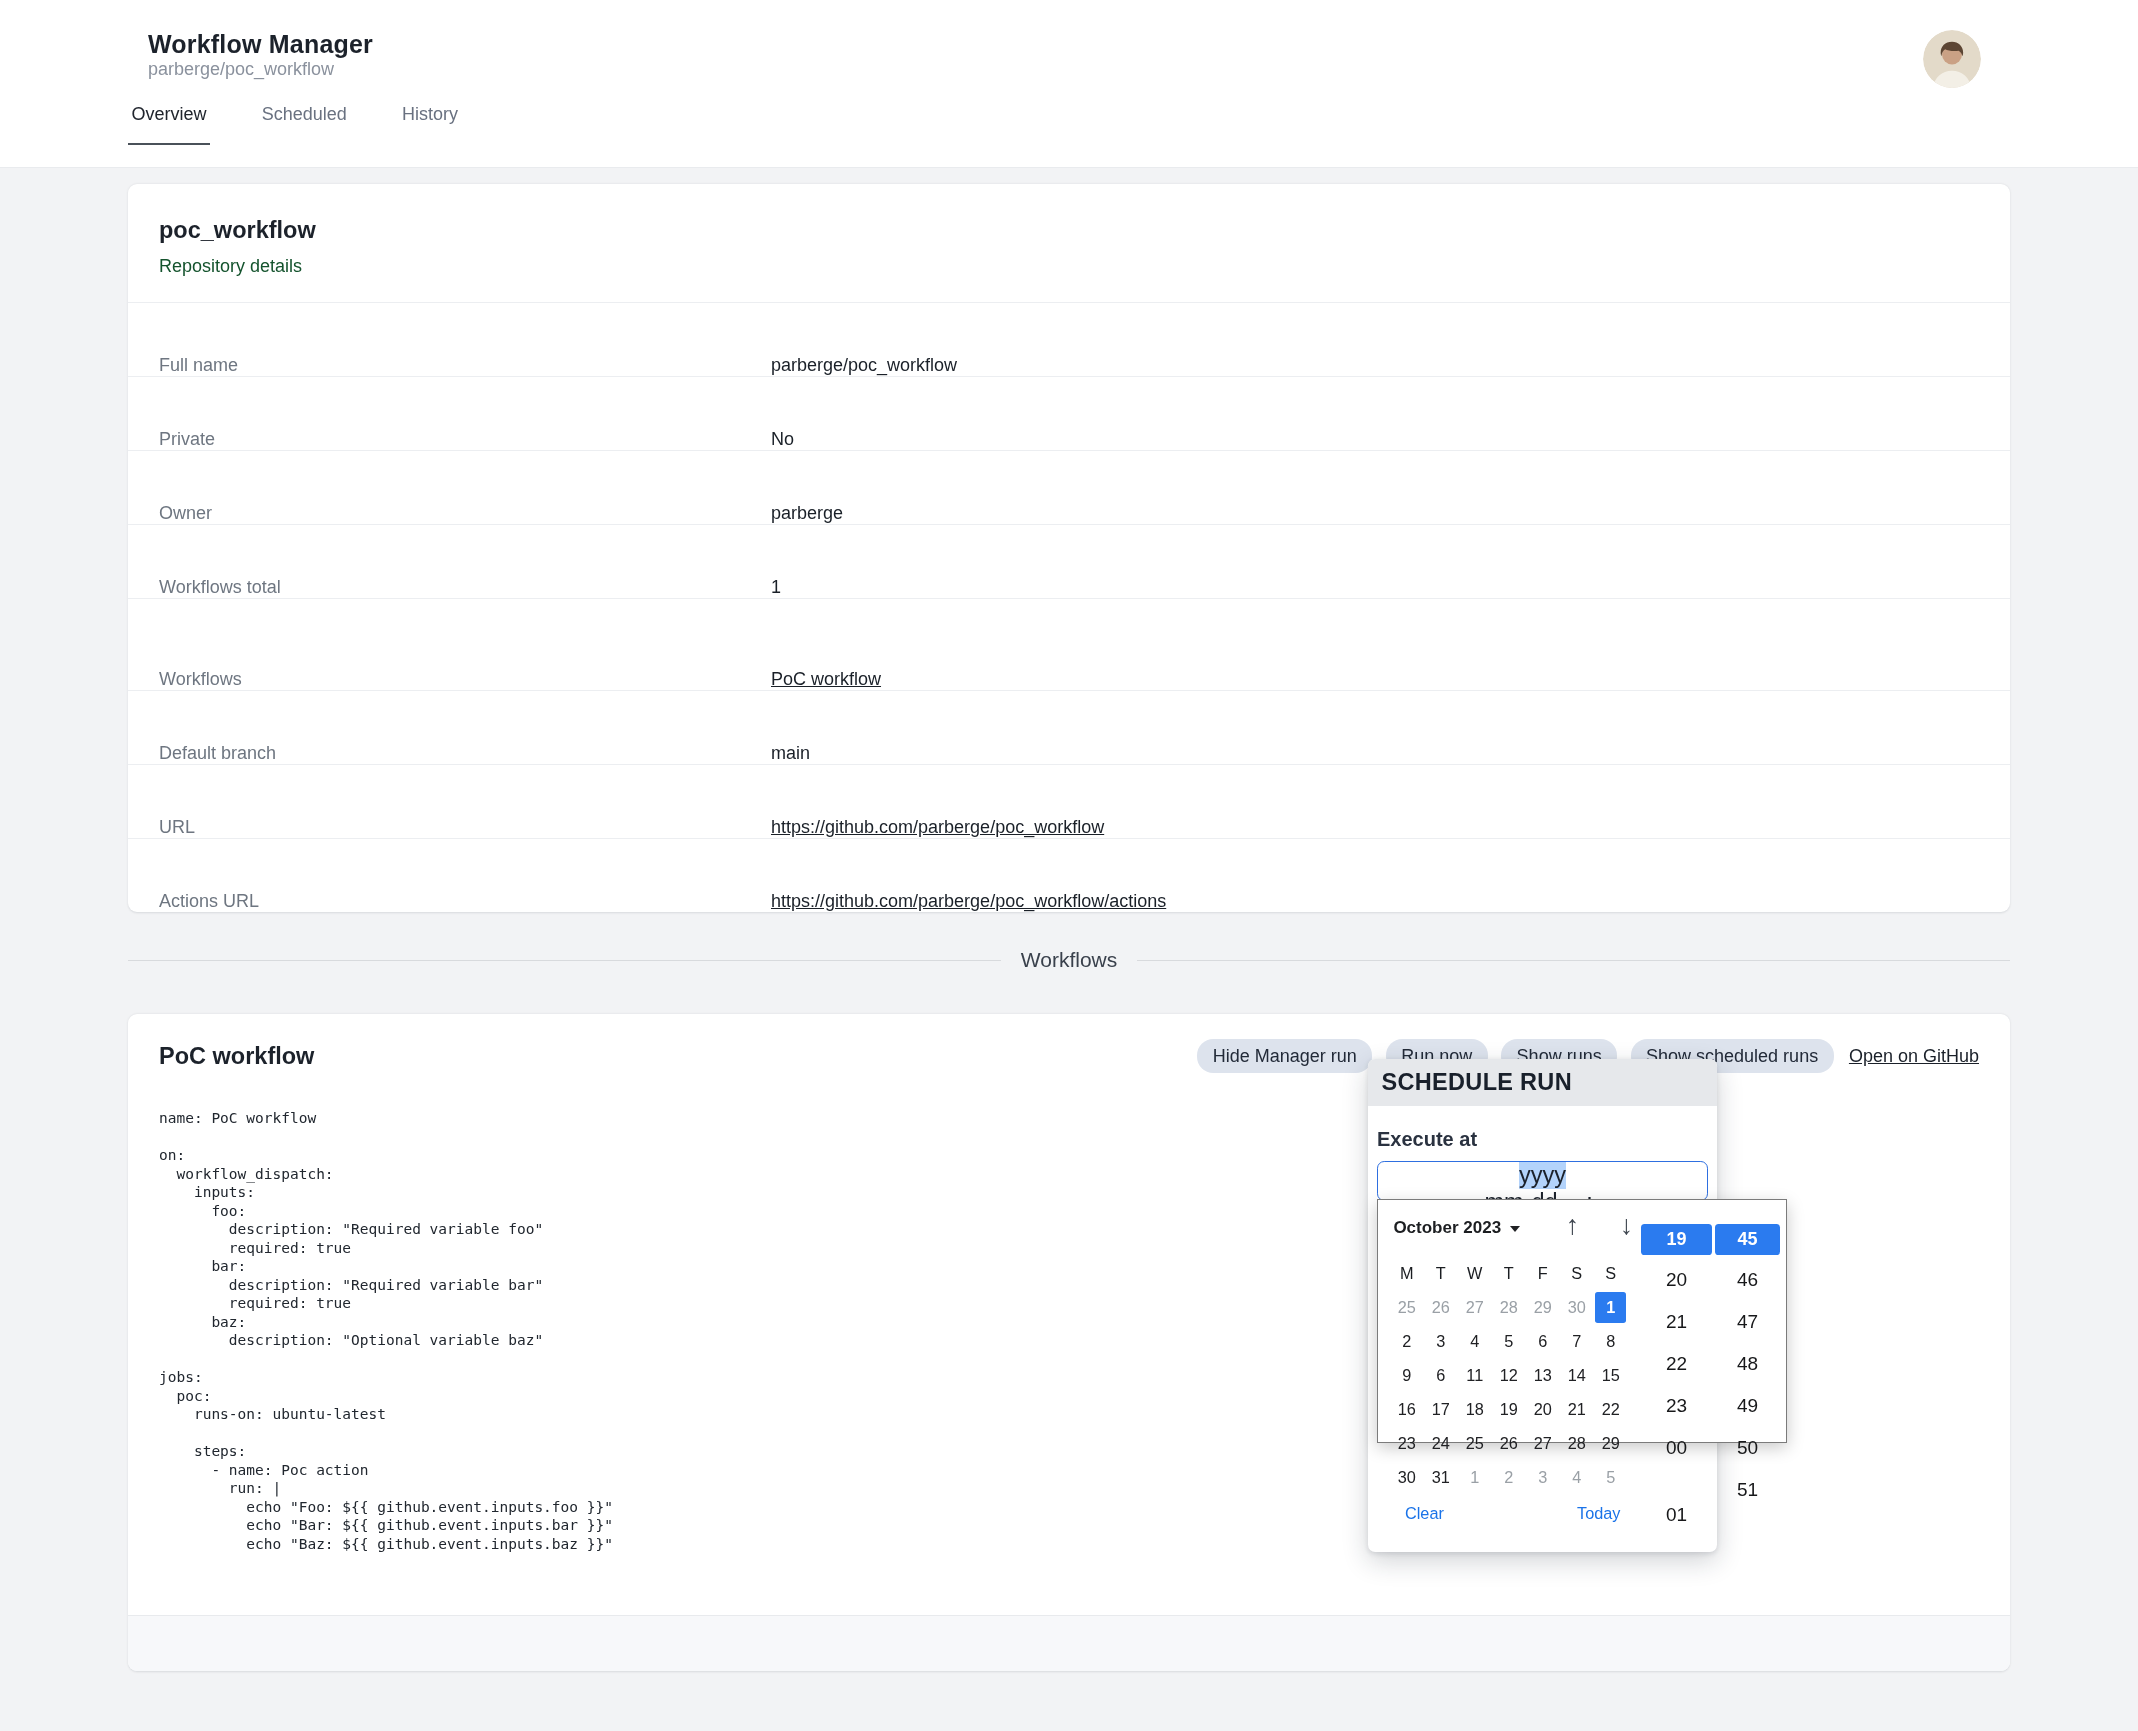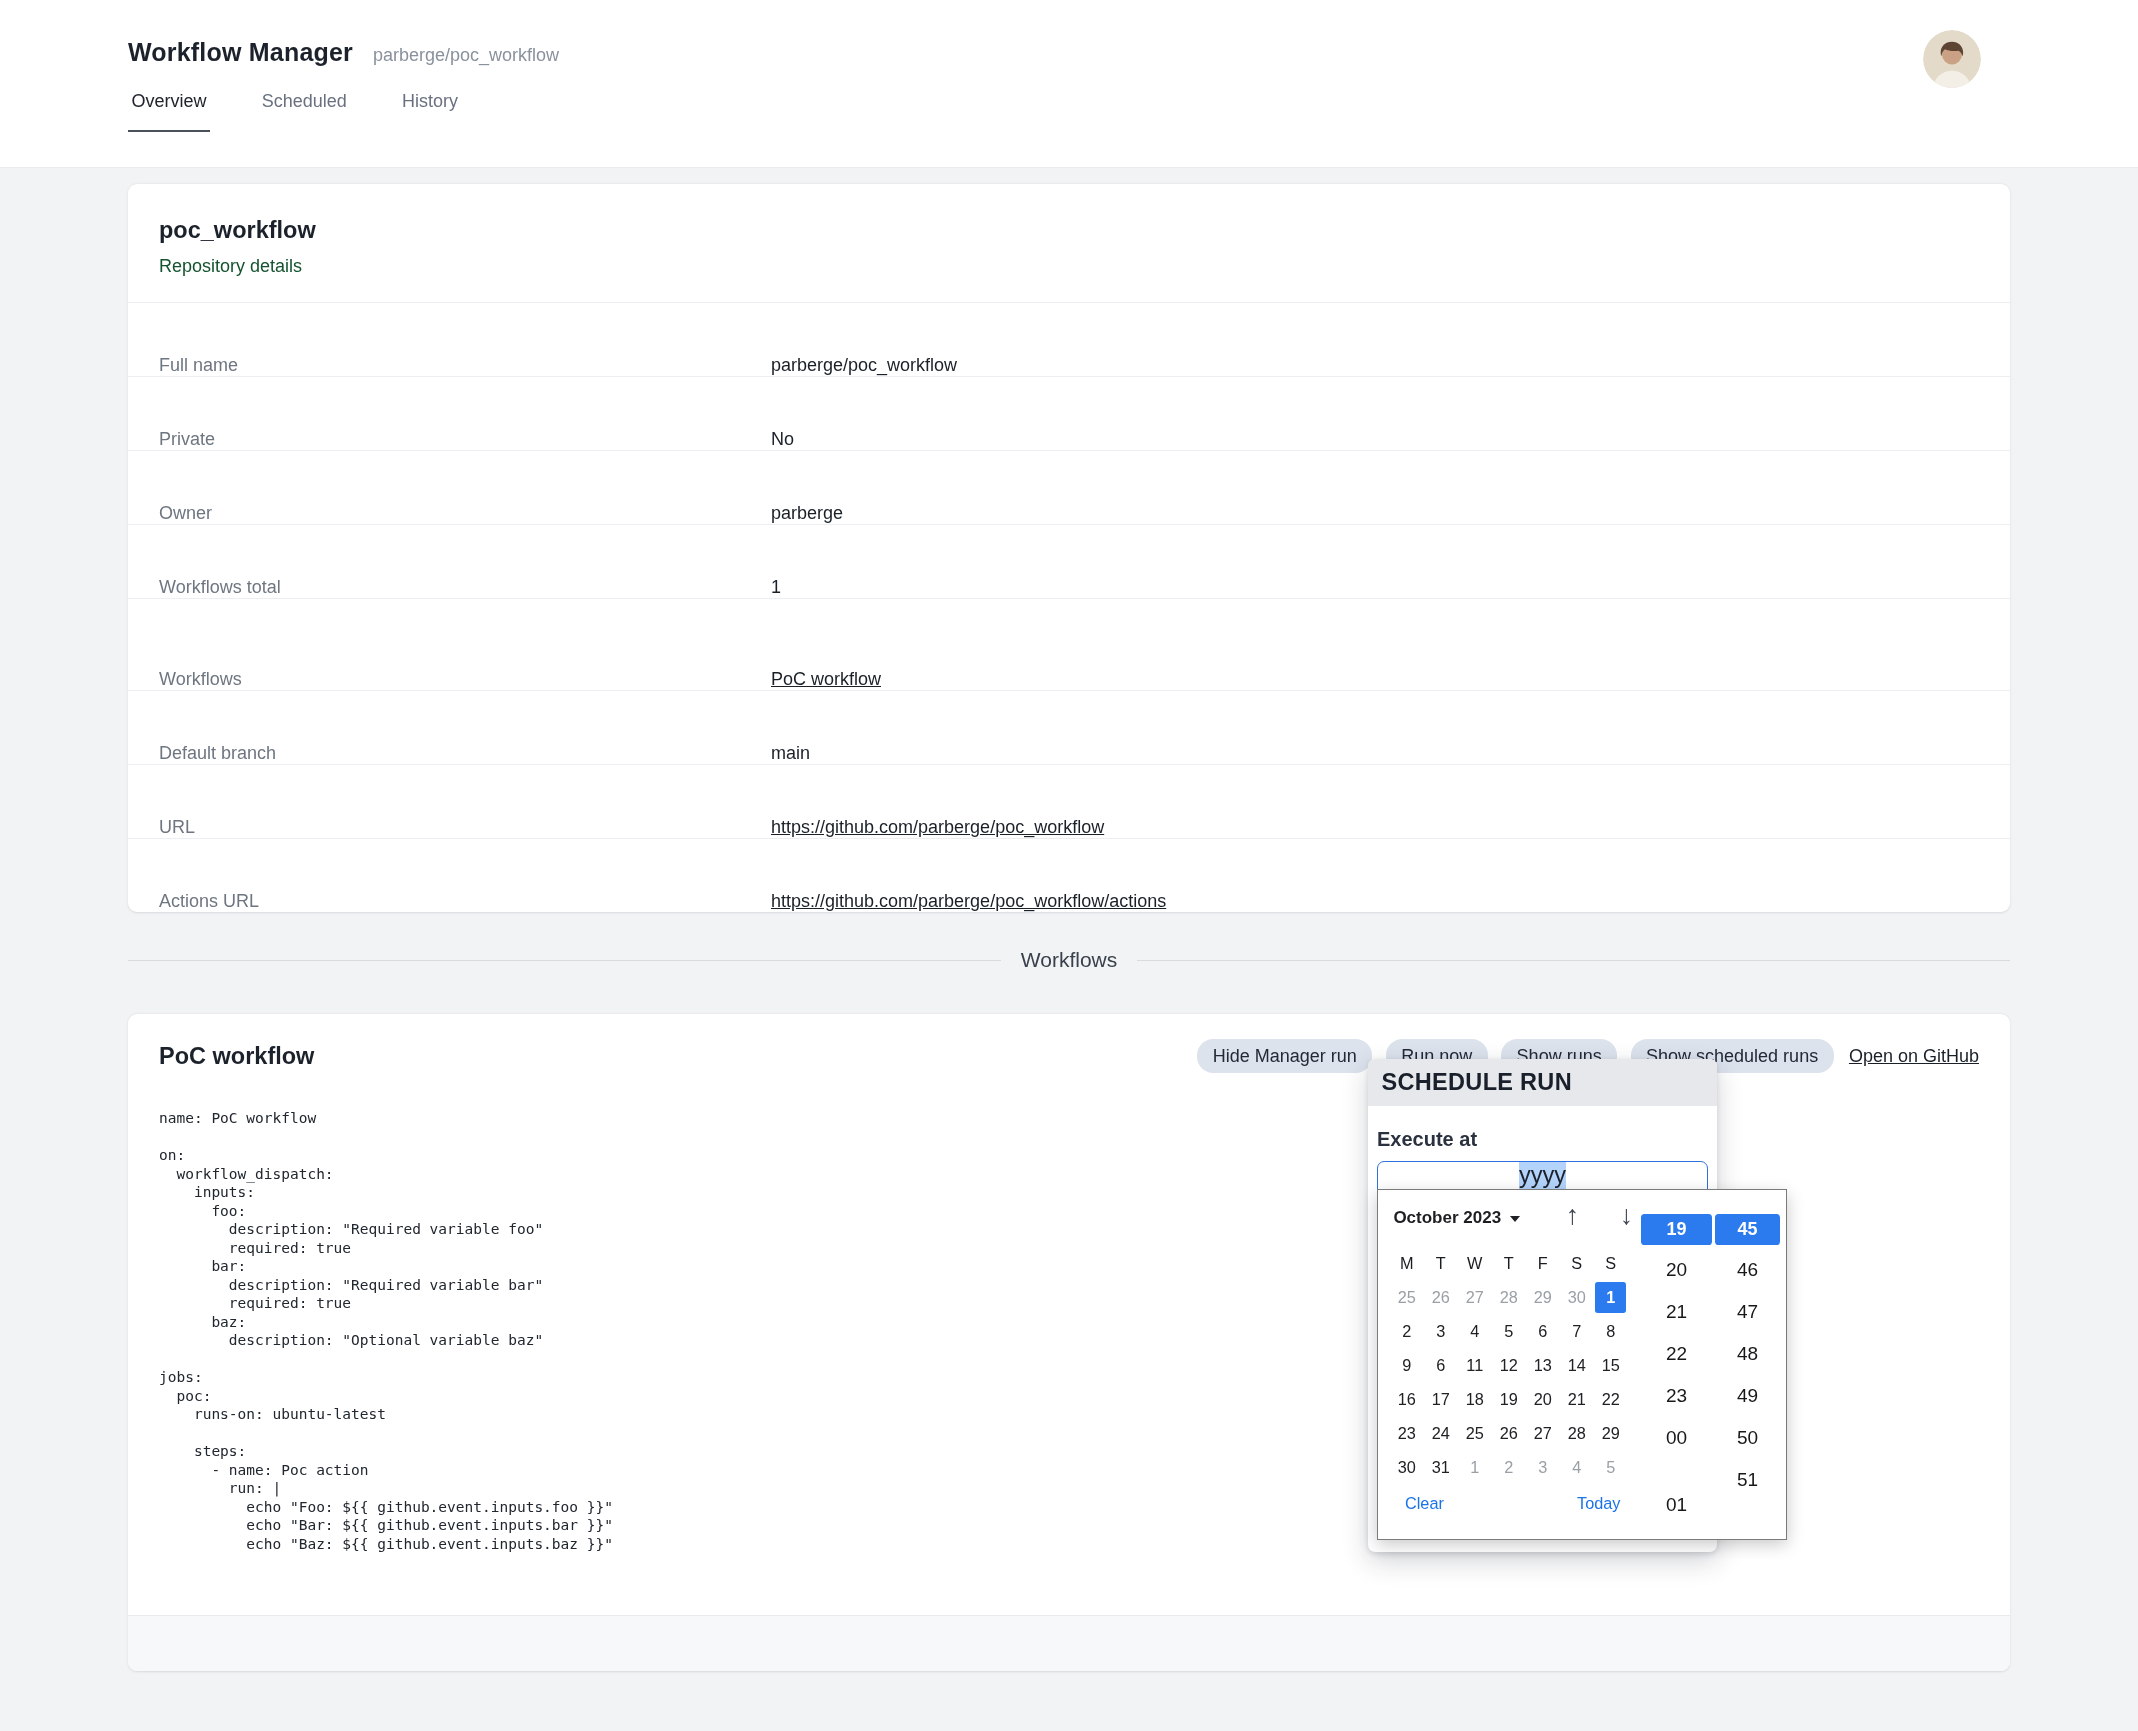--- a/index.html
+++ b/index.html
@@ -11,21 +11,21 @@
     color: #1c222b;
     overflow: hidden;
   }
   
   .app-header {
     position: relative;
     height: 168px;
     background: #ffffff;
     border-bottom: 0.9px solid #e9ebee;
   }
-  .header-top { display: flex; align-items: baseline; padding: 38px 128px 0; }
+  .header-top { display: flex; align-items: baseline; padding: 30px 128px 0; flex-direction: column; }
   .app-title { font-size: 25px; font-weight: bold; color: #1c222b; letter-spacing: 0.2px; }
   .app-subtitle { font-size: 18px; color: #8a919d; margin-left: 20px; }
   .avatar {
     position: absolute; top: 30px; right: 157px;
     width: 58px; height: 58px; border-radius: 50%; overflow: hidden;
     cursor: pointer;
   }
   .tabs { display: flex; padding: 0 128px; margin-top: 24.4px; }
   .tab {
     font-size: 18px; color: #697180; margin-right: 48px;
@@ -92,21 +92,21 @@
   .dt-input {
     display: flex; align-items: center; height: 40px; padding: 0 11px;
     border: 1.8px solid #2e6fe0; border-radius: 7.2px; background: #fff;
     font-size: 23.5px; color: #1b212b; cursor: text; flex-direction: column;
   }
   .dt-sel { background: #b3d3fb; }
   .dt-cal-icon { margin-left: auto; display: flex; cursor: pointer; }
 
   
   .picker-pop {
-    position: absolute; left: 1249px; top: 175px; width: 410px; height: 351px;
+    position: absolute; left: 1249px; top: 185px; width: 410px; height: 244px;
     background: #ffffff; border: 0.9px solid #7b7b7b; z-index: 6;
     box-shadow: 0 5.4px 16.3px rgba(0,0,0,.22);
   }
   .month-row { position: absolute; left: 15.4px; top: 18px; display: flex; align-items: center; cursor: pointer; }
   .month-label { font-size: 17px; font-weight: bold; color: #1c1e21; }
   .month-caret {
     width: 0; height: 0; margin-left: 9px; margin-top: 2.7px;
     border-left: 5.4px solid transparent; border-right: 5.4px solid transparent;
     border-top: 6.3px solid #202124;
   }

